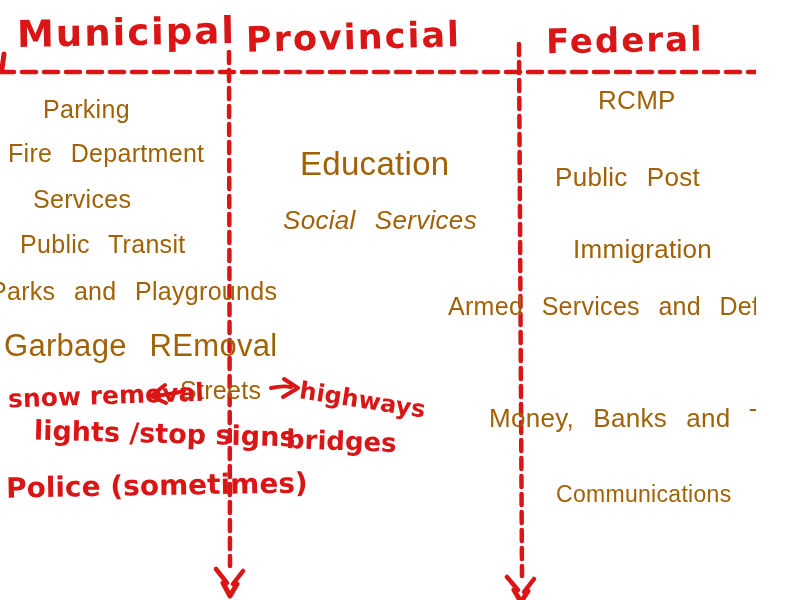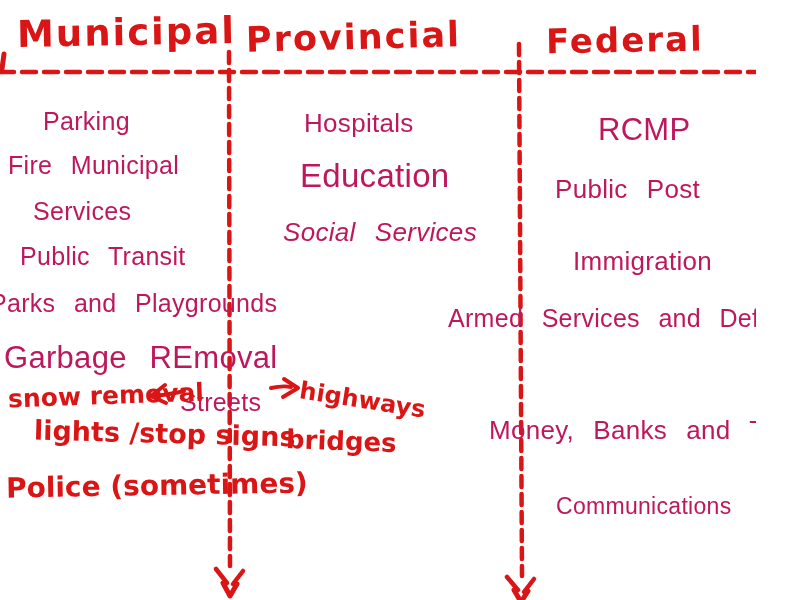--- a/index.html
+++ b/index.html
@@ -2,22 +2,22 @@
 <html><head>
 <meta charset="utf-8">
 <style>
   html,body { margin:0; padding:0; background:#ffffff; }
   .canvas {
     position:relative; width:756px; height:600px; background:#ffffff;
     overflow:hidden; font-family:"Liberation Sans", sans-serif;
   }
   .canvas svg { position:absolute; left:0; top:0; pointer-events:none; }
   .item {
-    position:absolute; color:#be185d; font-size:25px; line-height:1;
-    white-space:nowrap; word-spacing:0.45em; letter-spacing:0.3px;margin-top:12px;
+    position:absolute; color:#a16207; font-size:25px; line-height:1;
+    white-space:nowrap; word-spacing:0.45em; letter-spacing:0.3px;
   }
   .hdr {
     position:absolute; color:#d91515; font-family:"DejaVu Sans", sans-serif;
     font-size:37px; line-height:1; white-space:nowrap; font-weight:bold;
     letter-spacing:2px;
   }
   .hw {
     position:absolute; color:#d91515; font-family:"DejaVu Sans", sans-serif;
     font-weight:bold; line-height:1; white-space:nowrap;
   }
@@ -52,32 +52,31 @@
 
       <path class="ink" d="M4 54 L2 69" stroke-width="5"></path>
     </g>
   </svg>
 
   <div class="hdr" style="left:17px; top:14px; transform:rotate(-1deg);">Municipal</div>
   <div class="hdr" style="left:246px; top:20px; font-size:35px; transform:rotate(-1.5deg);">Provincial</div>
   <div class="hdr" style="left:546px; top:23px; font-size:34px; transform:rotate(-1deg);">Federal</div>
 
   <div class="item" style="left:43px;  top:97px;">Parking</div>
-  <div class="item" style="left:8px;   top:141px;">Fire Municipal</div>
+  <div class="item" style="left:8px;   top:141px;">Fire Department</div>
   <div class="item" style="left:33px;  top:187px;">Services</div>
   <div class="item" style="left:20px;  top:232px;">Public Transit</div>
   <div class="item" style="left:-10px; top:279px;">Parks and Playgrounds</div>
   <div class="item" style="left:4px;   top:330px; font-size:31px;">Garbage REmoval</div>
   <div class="item" style="left:180px; top:378px;">Streets</div>
 
-  <div class="item" style="left:304px; top:98px;  font-size:26px;">Hospitals</div>
   <div class="item" style="left:300px; top:147px; font-size:33px;">Education</div>
   <div class="item" style="left:283px; top:207px; font-size:26px;font-style:italic;">Social Services</div>
 
-  <div class="item" style="left:598px; top:102px; font-size:31px;">RCMP</div>
+  <div class="item" style="left:598px; top:87px; font-size:26px;">RCMP</div>
   <div class="item" style="left:555px; top:164px; font-size:26px;">Public Post</div>
   <div class="item" style="left:573px; top:236px; font-size:26px;">Immigration</div>
   <div class="item" style="left:448px; top:294px;">Armed Services and Defense</div>
   <div class="item" style="left:489px; top:405px; font-size:26px;">Money, Banks and Taxes</div>
   <div class="item" style="left:556px; top:483px; font-size:23px;">Communications</div>
 
   <div class="hw" style="left:8px;   top:383px; font-size:25px; transform:rotate(-2deg);">snow removal</div>
   <div class="hw" style="left:34px;  top:420px; font-size:27px; transform:rotate(1.5deg);">lights /stop signs</div>
   <div class="hw" style="left:6px;   top:472px; font-size:28px; transform:rotate(-1deg);">Police (sometimes)</div>
   <div class="hw" style="left:299px; top:388px; font-size:24px; transform:rotate(9deg);">highways</div>

